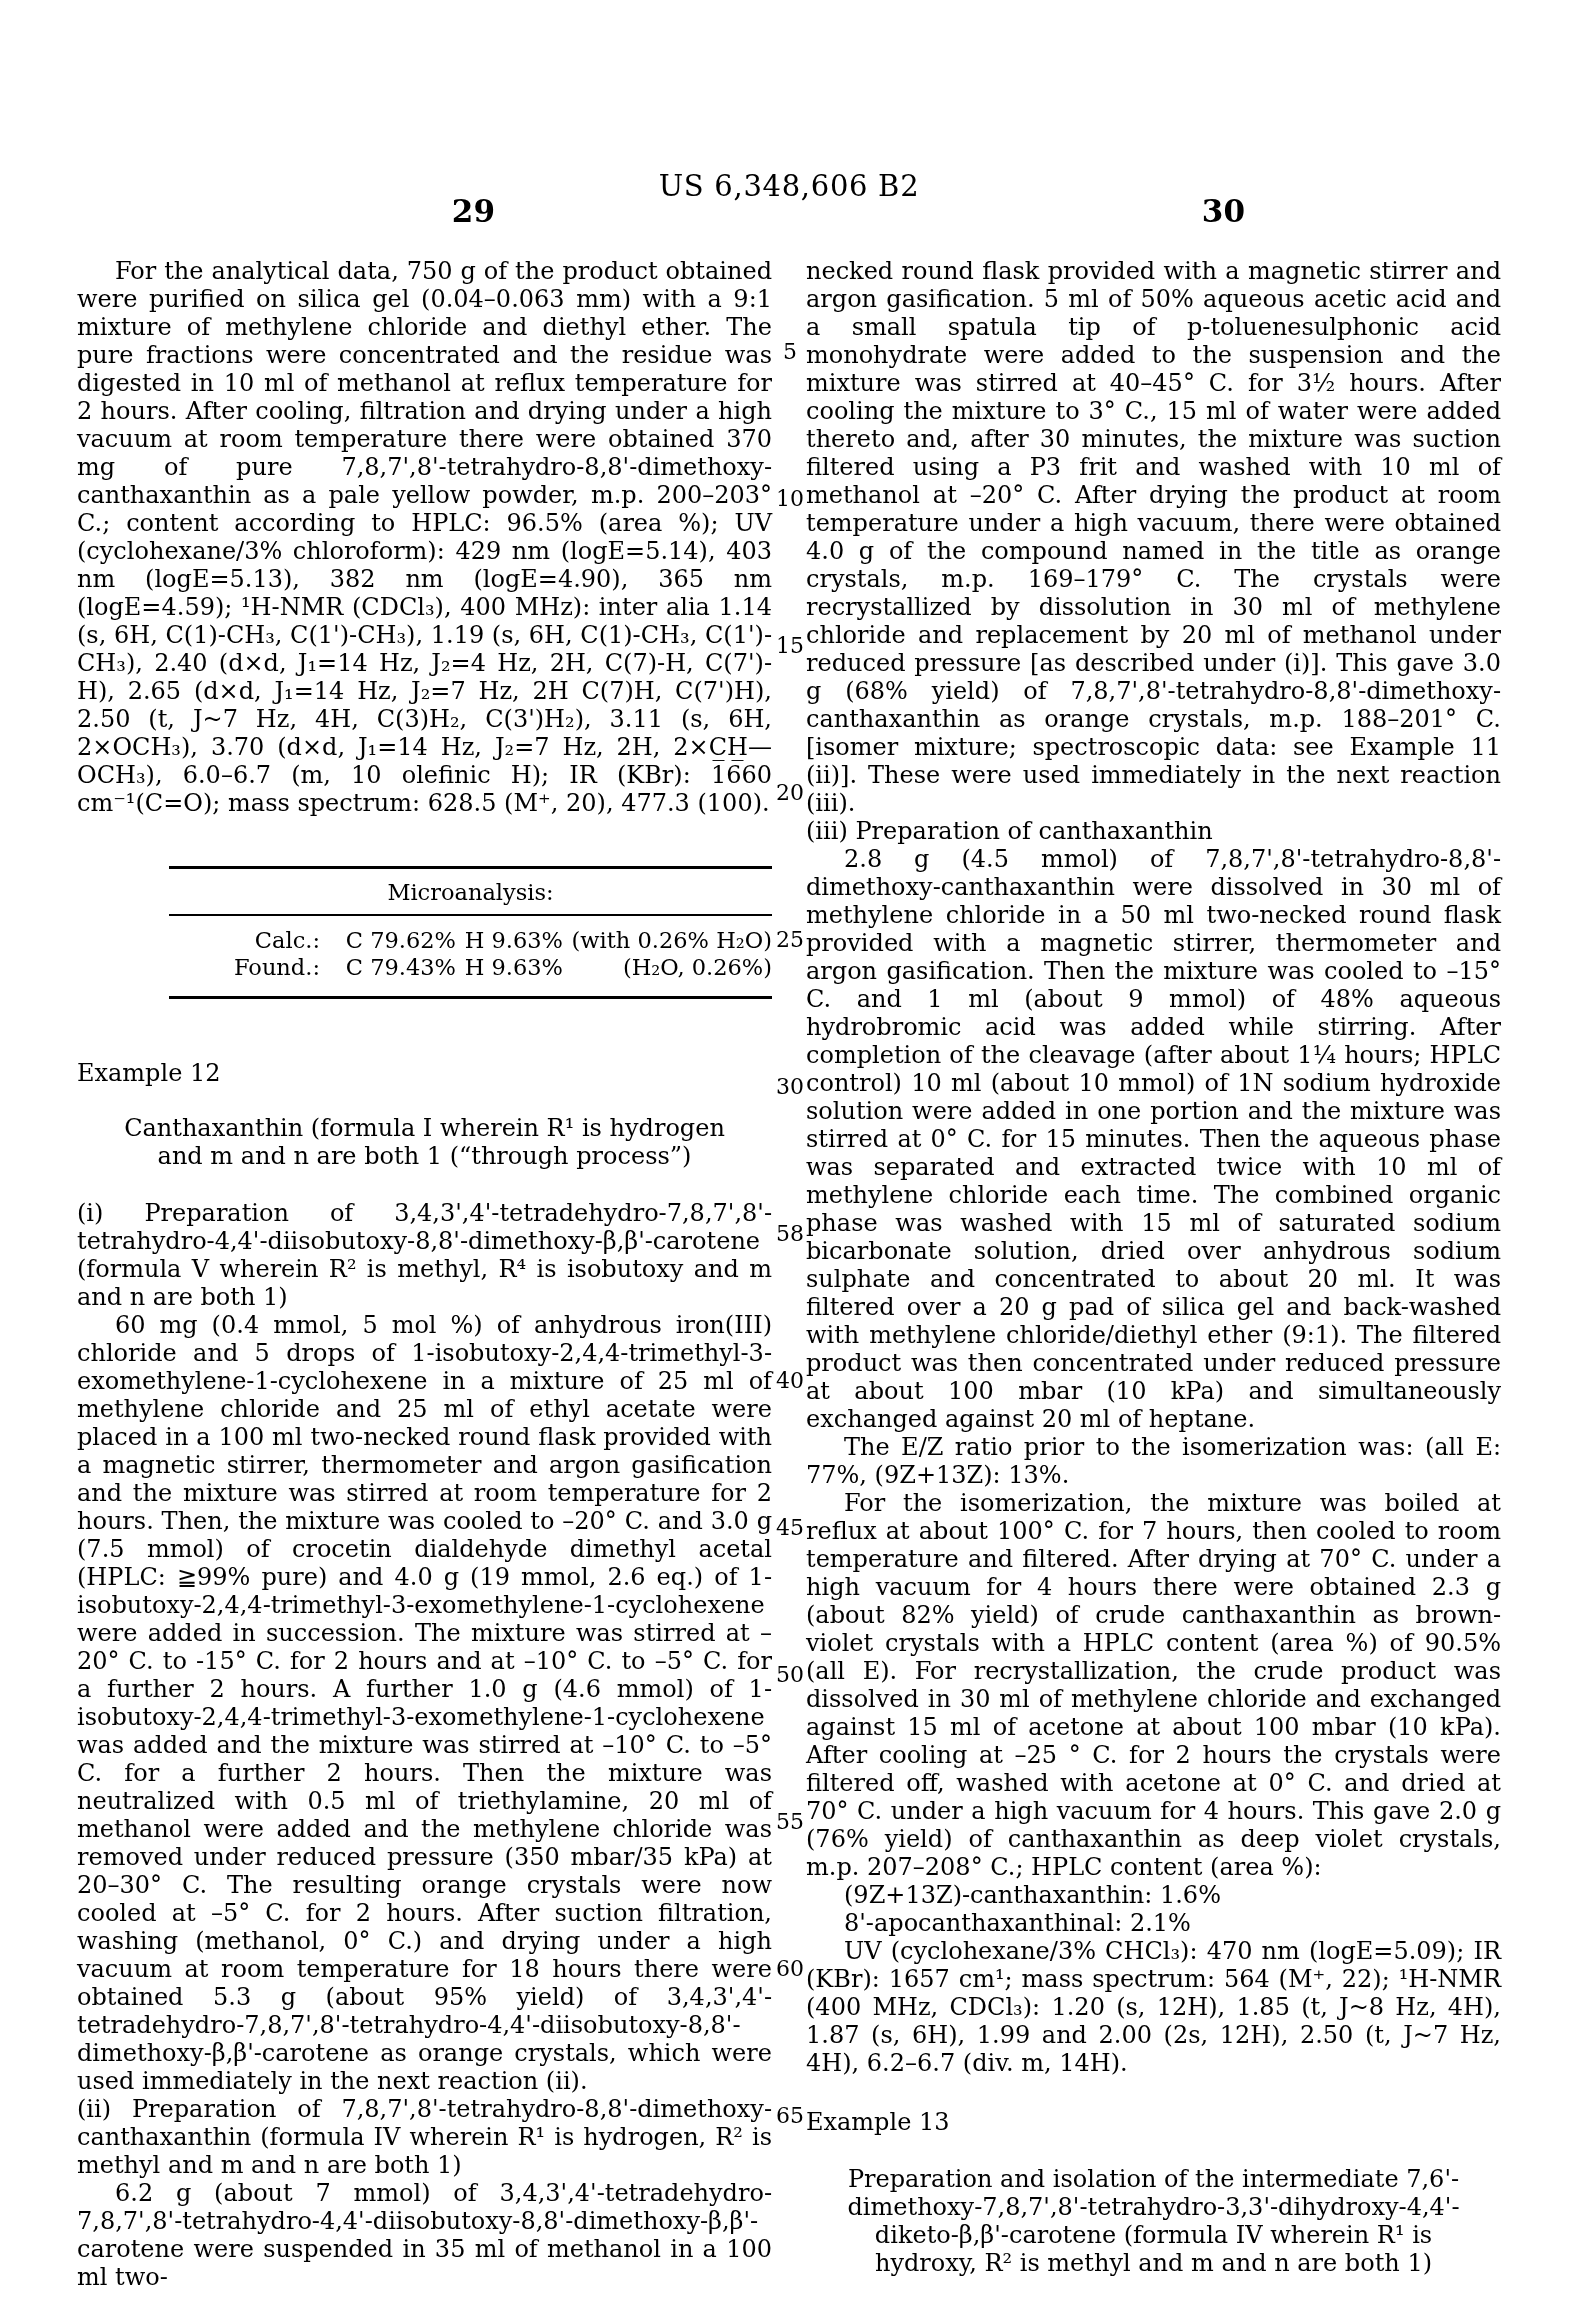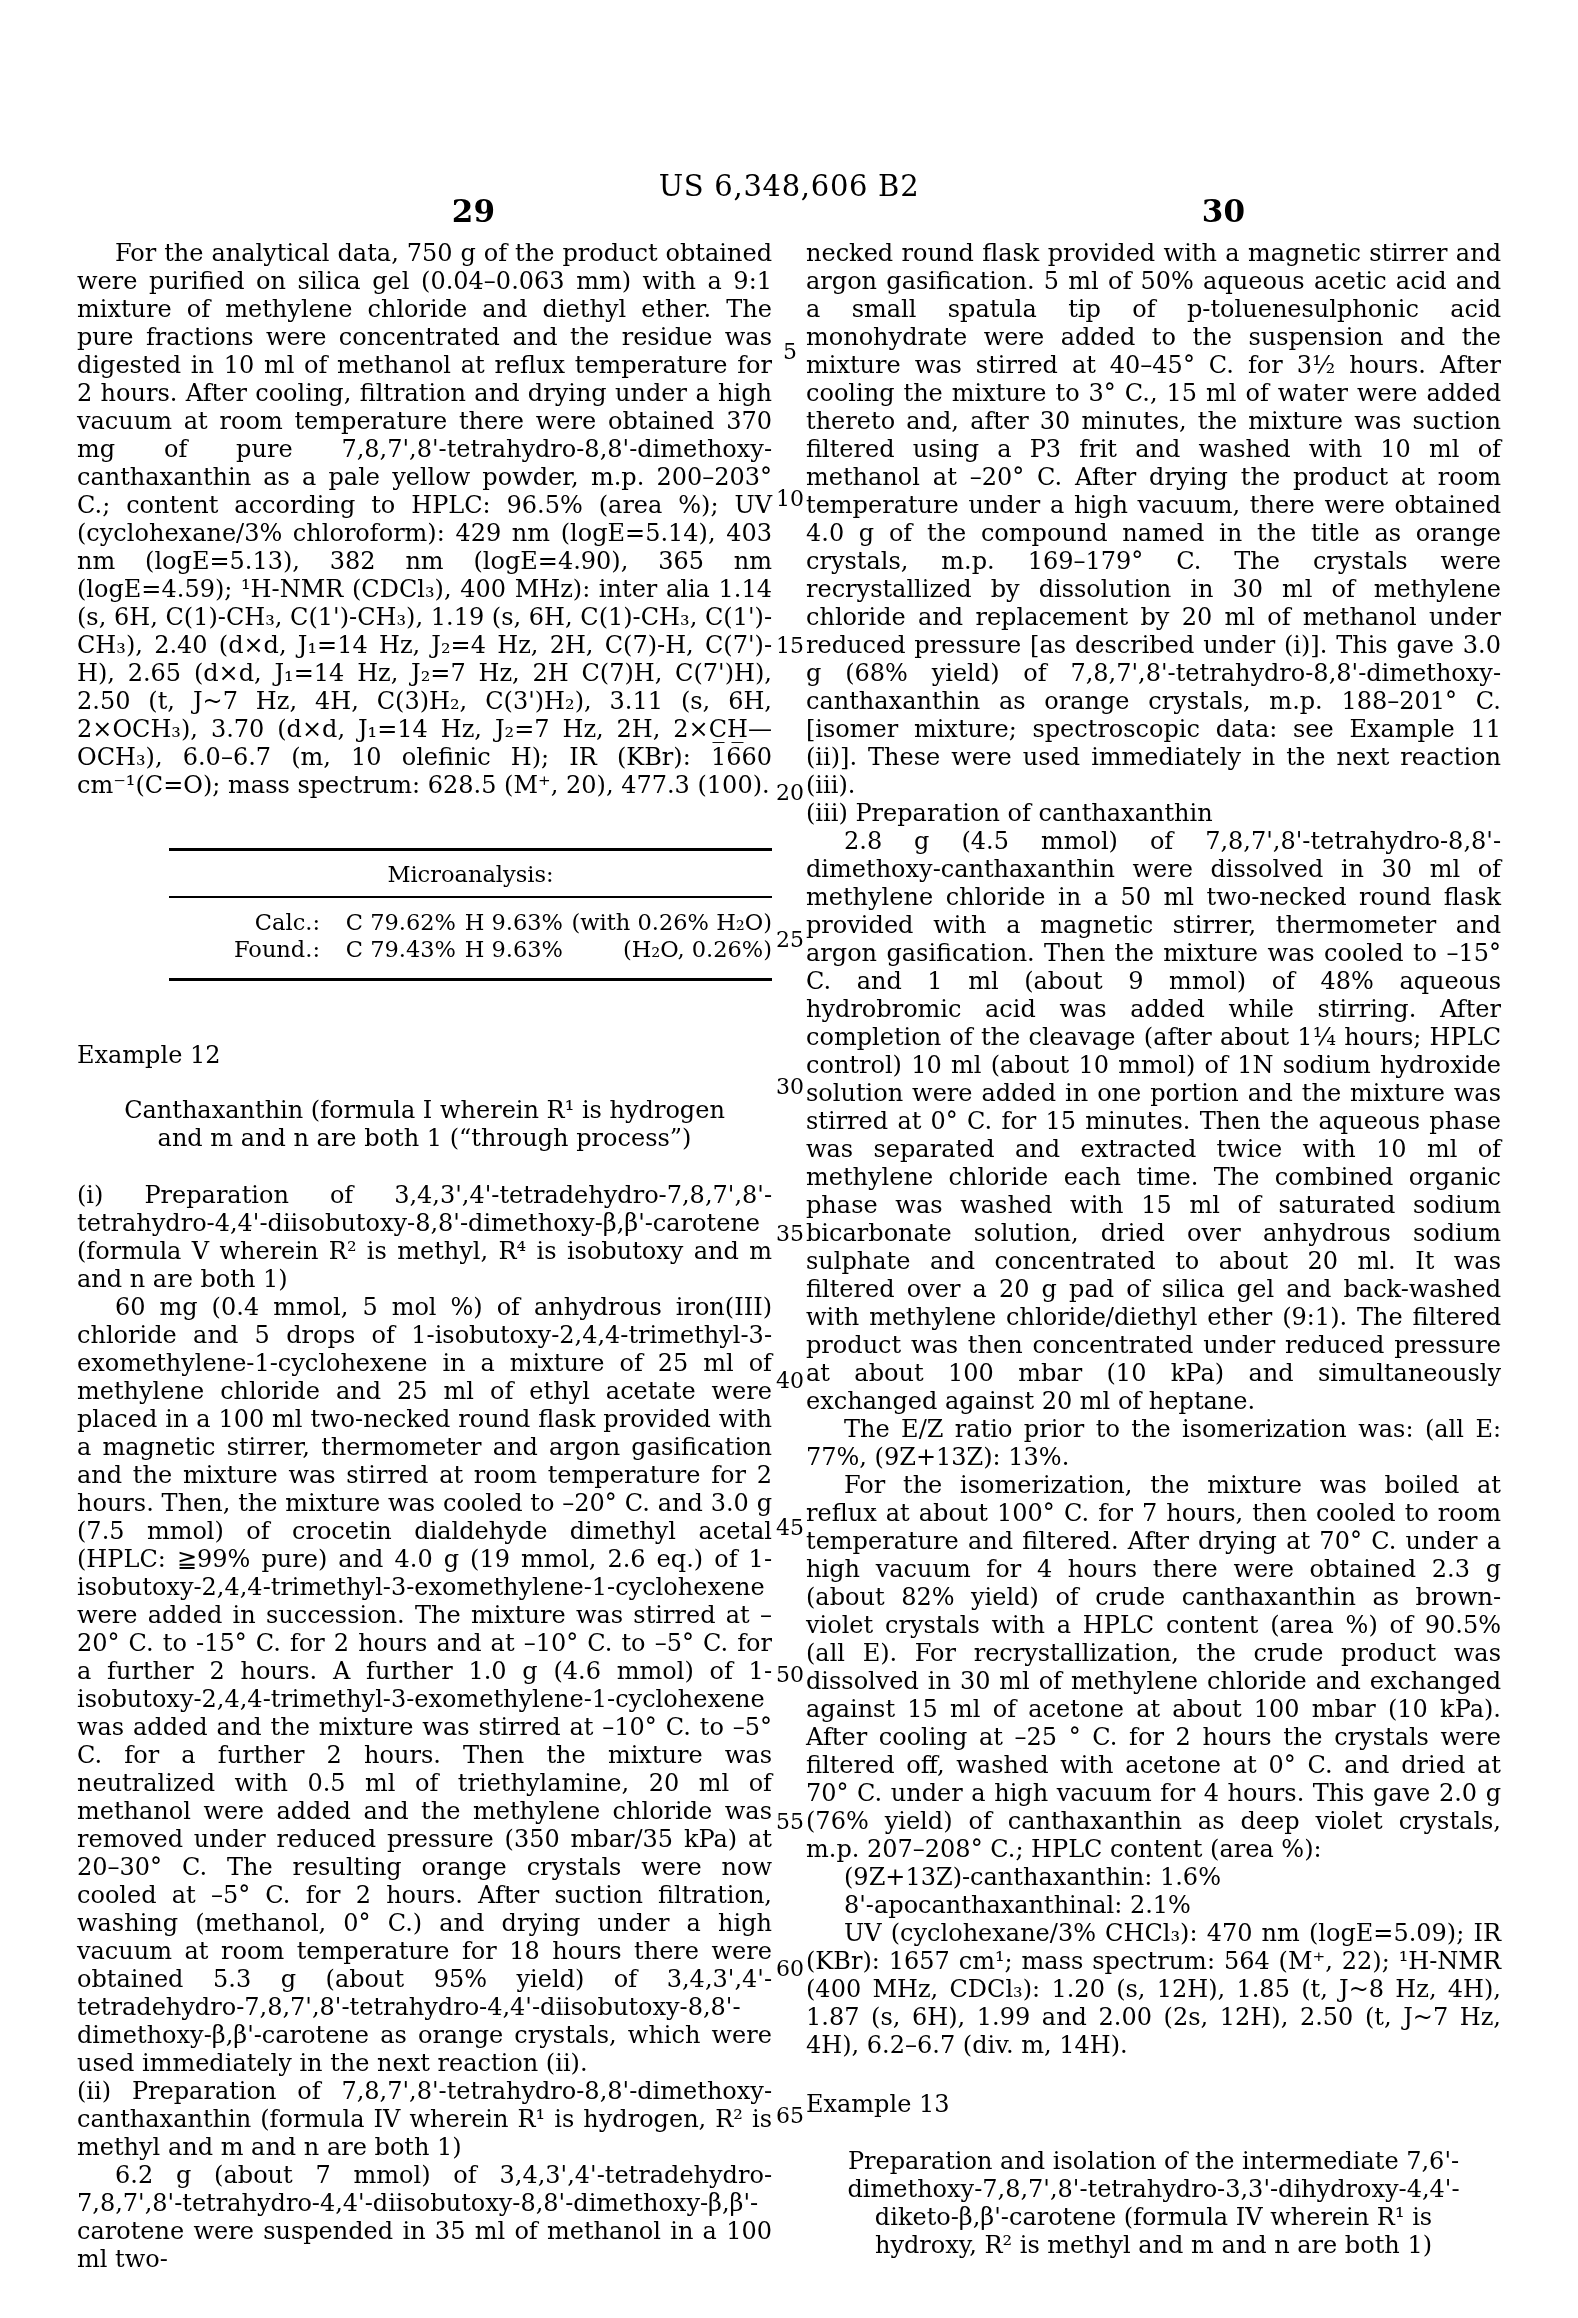--- a/index.html
+++ b/index.html
@@ -15,21 +15,21 @@
     position:absolute;top:152px;left:0;width:1578px;
     text-align:center;font-size:29px;letter-spacing:0.7px;margin-top:17px;
   }
   .page-num{
     position:absolute;top:193px;
     font-size:31px;font-weight:bold;text-align:right;width:136px;
   }
   .page-num.left{left:359px;}
   .page-num.right{left:1109px;}
   .col{
-    position:absolute;top:239px;width:695px;
+    position:absolute;top:257px;width:695px;
     font-size:24px;line-height:28px;
     text-align:justify;
   }
   #left-col{left:77px;}
   #right-col{left:806px;}
   .para{text-indent:38px;margin:0;}
   .para.noindent{text-indent:0;}
   .listline{margin:0;text-indent:0;padding-left:38px;text-align:left;}
   .heading{margin:0;text-align:left;text-indent:0;}
   .subline{margin:0;text-align:center;text-indent:0;}
@@ -72,21 +72,21 @@
   <div class="patent-number">US 6,348,606 B2</div>
   <div class="page-num left">29</div>
   <div class="page-num right">30</div>
 
   <div class="gutter-num" style="top:340px">5</div>
   <div class="gutter-num" style="top:487px">10</div>
   <div class="gutter-num" style="top:634px">15</div>
   <div class="gutter-num" style="top:781px">20</div>
   <div class="gutter-num" style="top:928px">25</div>
   <div class="gutter-num" style="top:1075px">30</div>
-  <div class="gutter-num" style="top:1222px">35</div>
+  <div class="gutter-num" style="top:1222px">58</div>
   <div class="gutter-num" style="top:1369px">40</div>
   <div class="gutter-num" style="top:1516px">45</div>
   <div class="gutter-num" style="top:1663px">50</div>
   <div class="gutter-num" style="top:1810px">55</div>
   <div class="gutter-num" style="top:1957px">60</div>
   <div class="gutter-num" style="top:2104px">65</div>
 
   <div class="col" id="left-col">
 
     <p class="para">For the analytical data, 750 g of the product obtained were purified on silica gel (0.04–0.063 mm) with a 9:1 mixture of methylene chloride and diethyl ether. The pure fractions were concentrated and the residue was digested in 10 ml of methanol at reflux temperature for 2 hours. After cooling, filtration and drying under a high vacuum at room temperature there were obtained 370 mg of pure 7,8,7',8'-tetrahydro-8,8'-dimethoxy-canthaxanthin as a pale yellow powder, m.p. 200–203° C.; content according to HPLC: 96.5% (area %); UV (cyclohexane/3% chloroform): 429 nm (logE=5.14), 403 nm (logE=5.13), 382 nm (logE=4.90), 365 nm (logE=4.59); ¹H-NMR (CDCl₃), 400 MHz): inter alia 1.14 (s, 6H, C(1)-CH₃, C(1')-CH₃), 1.19 (s, 6H, C(1)-CH₃, C(1')-CH₃), 2.40 (d×d, J₁=14 Hz, J₂=4 Hz, 2H, C(7)-H, C(7')-H), 2.65 (d×d, J₁=14 Hz, J₂=7 Hz, 2H C(7)H, C(7')H), 2.50 (t, J~7 Hz, 4H, C(3)H₂, C(3')H₂), 3.11 (s, 6H, 2×OCH₃), 3.70 (d×d, J₁=14 Hz, J₂=7 Hz, 2H, 2×C̲H̲—OCH₃), 6.0–6.7 (m, 10 olefinic H); IR (KBr): 1660 cm⁻¹(C=O); mass spectrum: 628.5 (M⁺, 20), 477.3 (100).</p>

